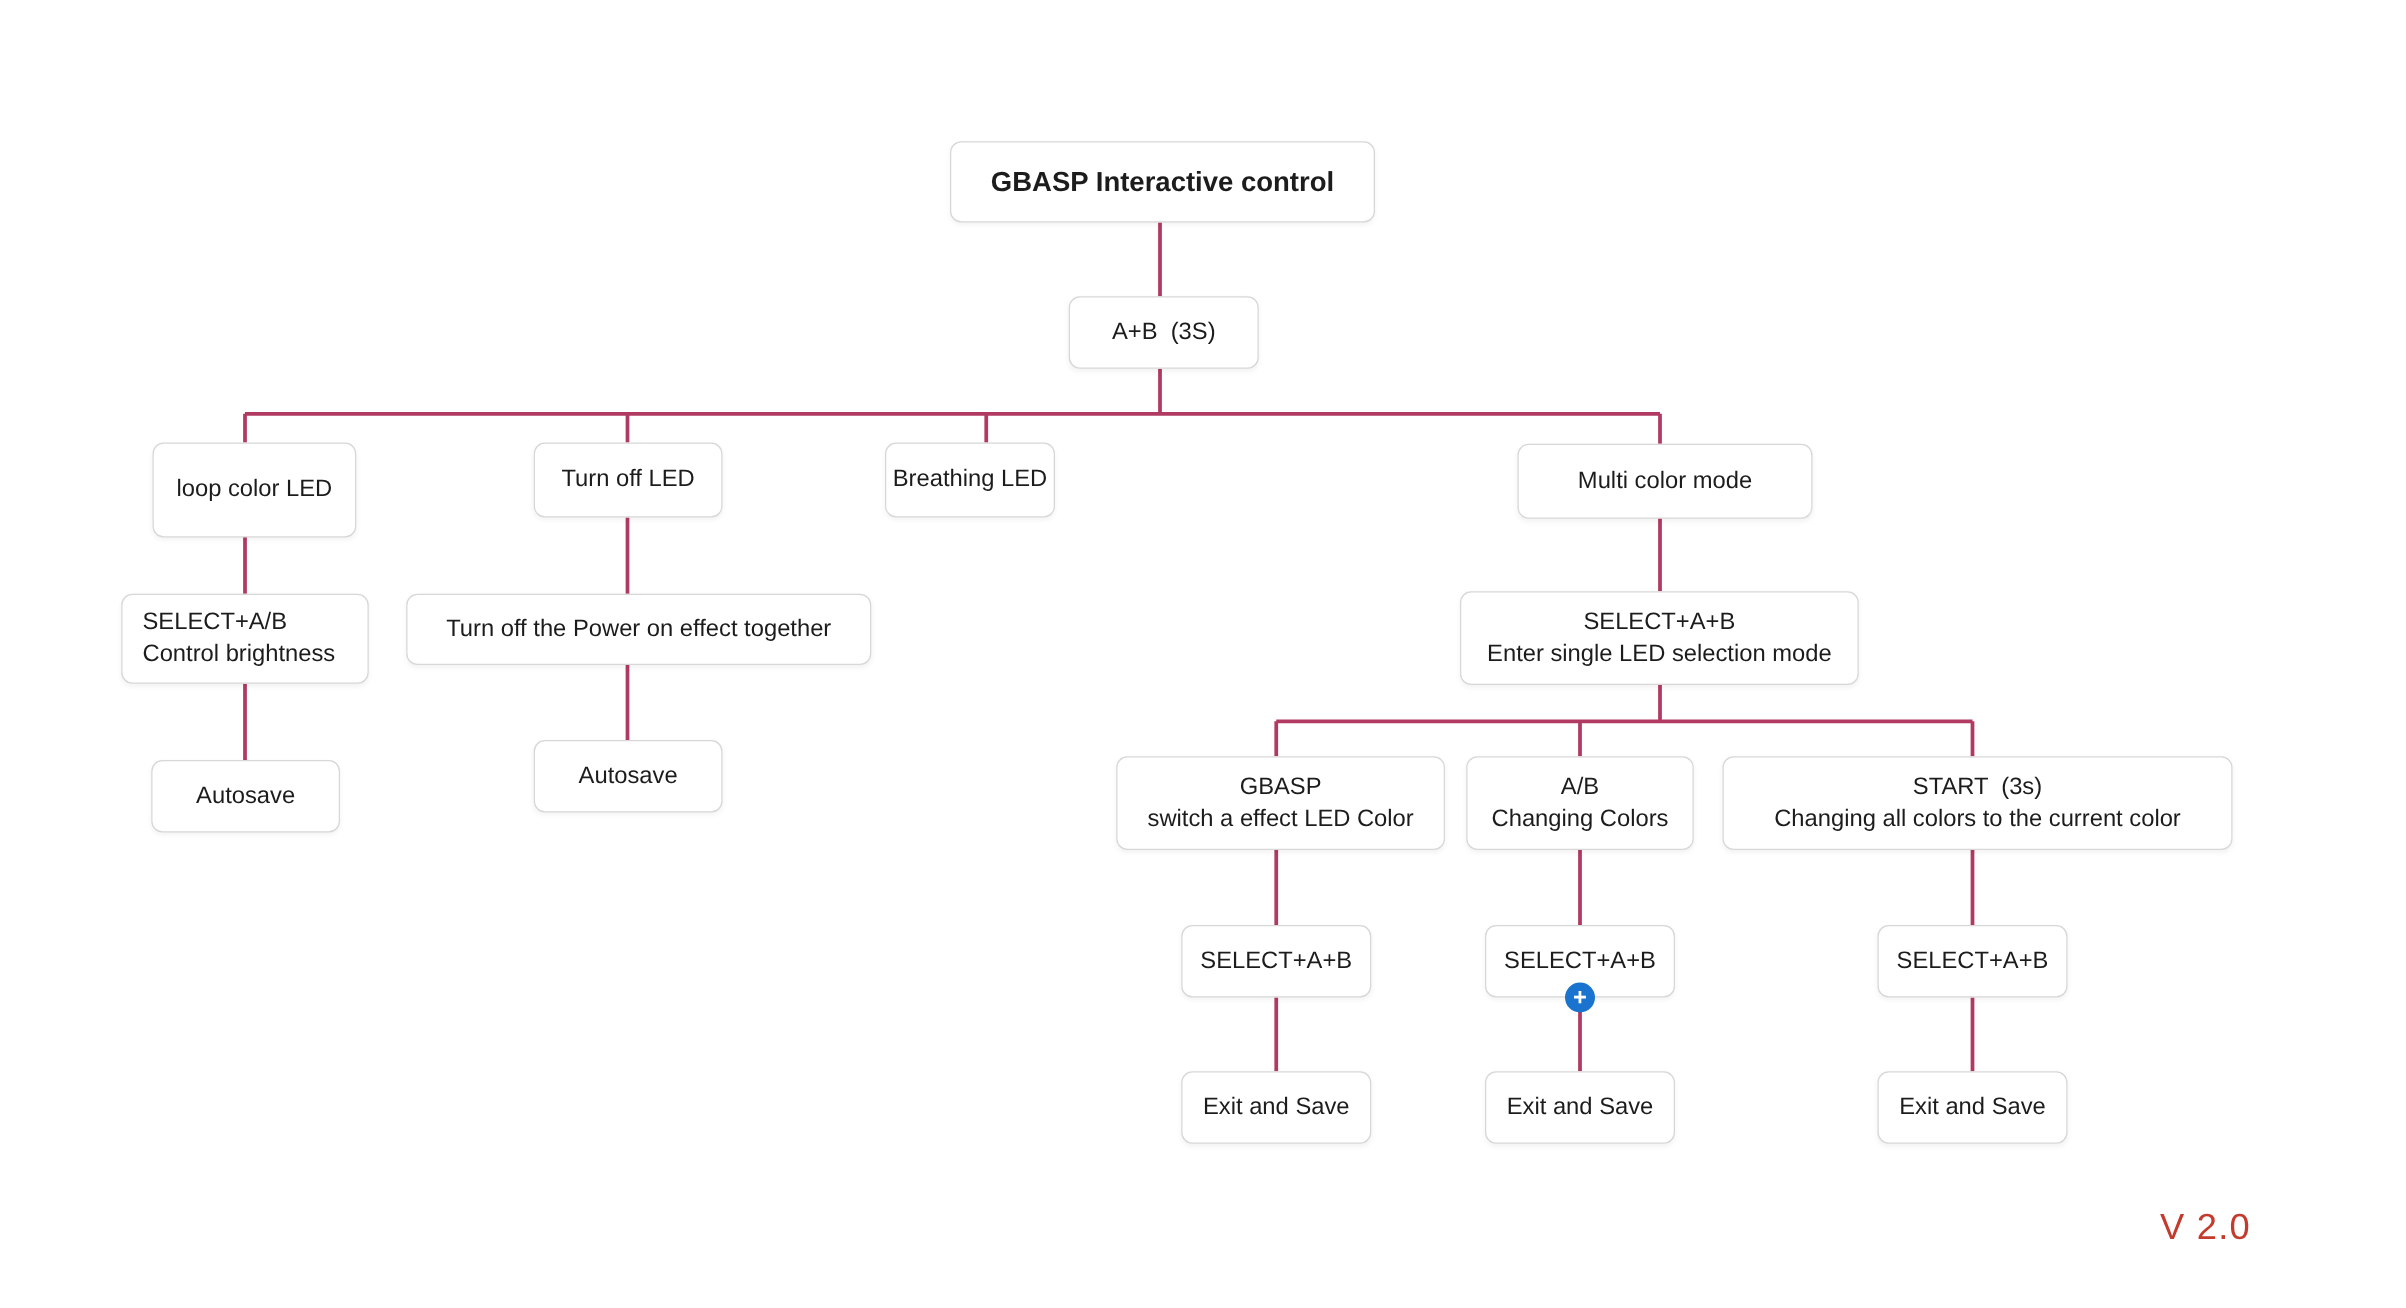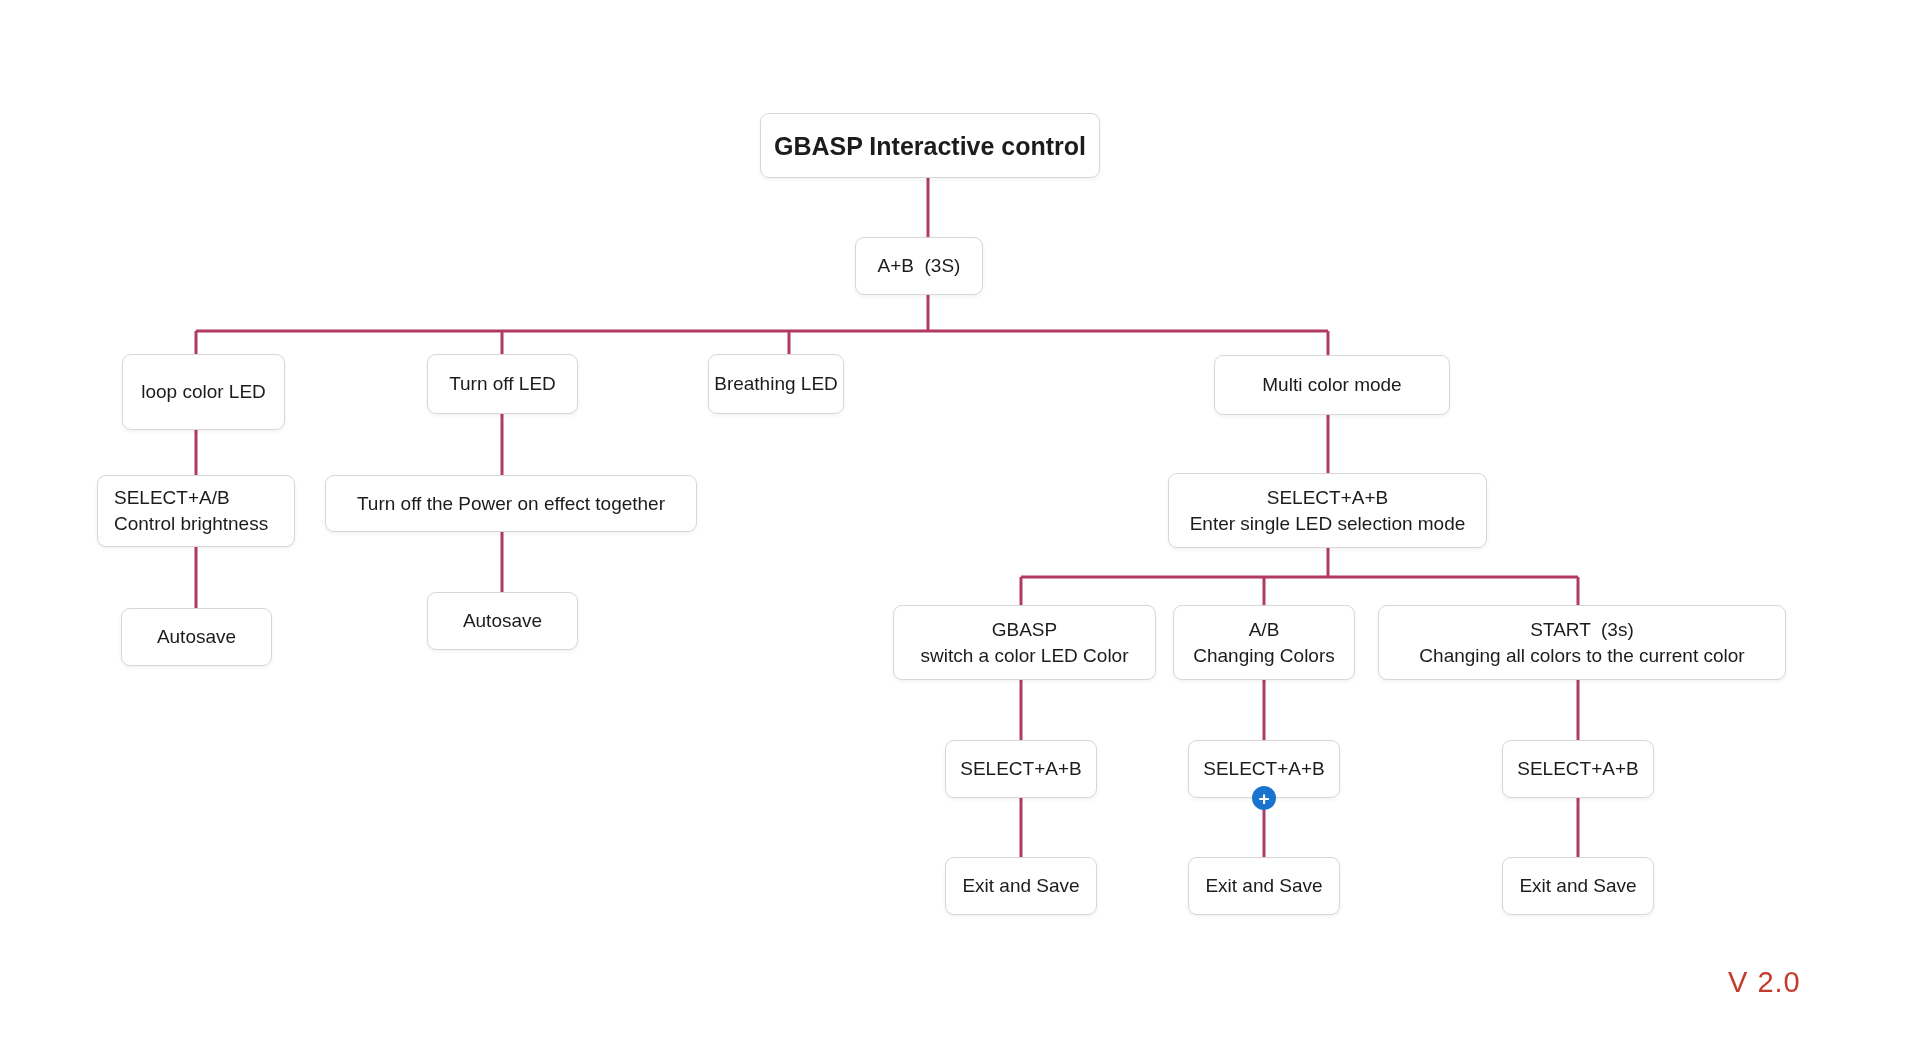--- a/index.html
+++ b/index.html
@@ -19,21 +19,21 @@
     border-radius:9px;
     box-sizing:border-box;
     display:flex; flex-direction:column;
     align-items:center; justify-content:center;
     font-size:19px;
     box-shadow:0 2px 4px rgba(0,0,0,0.05);
     z-index:2;
   }
   .node .lbl { white-space:pre; line-height:26px; display:block; }
   .node.align-left { align-items:flex-start; padding-left:16px; }
-  .title-node { font-weight:bold; font-size:25px; }
+  .title-node { font-weight:bold; font-size:22px; }
   .plus-btn {
     position:absolute;
     width:24px; height:24px;
     border-radius:50%;
     background:#1a73cf;
     color:#ffffff;
     display:flex; align-items:center; justify-content:center;
     font-size:19px; font-weight:bold; line-height:1;
     z-index:3;
     cursor:pointer;
@@ -85,21 +85,21 @@
       <path d="M1021,798 V857"></path>
       <path d="M1264,798 V857"></path>
       <path d="M1578,798 V857"></path>
     </g>
   </svg>
 
   <div class="node title-node" style="left:760px;top:113px;width:340px;height:65px">
     <span class="lbl">GBASP Interactive control</span>
   </div>
 
-  <div class="node" style="left:855px;top:237px;width:128px;height:58px">
+  <div class="node" style="left:855px;top:237px;width:152px;height:58px">
     <span class="lbl">A+B  (3S)</span>
   </div>
 
   <div class="node" style="left:122px;top:354px;width:163px;height:76px">
     <span class="lbl">loop color LED</span>
   </div>
 
   <div class="node" style="left:427px;top:354px;width:151px;height:60px">
     <span class="lbl">Turn off LED</span>
   </div>
@@ -129,21 +129,21 @@
   <div class="node" style="left:121px;top:608px;width:151px;height:58px">
     <span class="lbl">Autosave</span>
   </div>
 
   <div class="node" style="left:427px;top:592px;width:151px;height:58px">
     <span class="lbl">Autosave</span>
   </div>
 
   <div class="node" style="left:893px;top:605px;width:263px;height:75px">
     <span class="lbl">GBASP</span>
-    <span class="lbl">switch a color LED Color</span>
+    <span class="lbl">switch a effect LED Color</span>
   </div>
 
   <div class="node" style="left:1173px;top:605px;width:182px;height:75px">
     <span class="lbl">A/B</span>
     <span class="lbl">Changing Colors</span>
   </div>
 
   <div class="node" style="left:1378px;top:605px;width:408px;height:75px">
     <span class="lbl">START  (3s)</span>
     <span class="lbl">Changing all colors to the current color</span>

